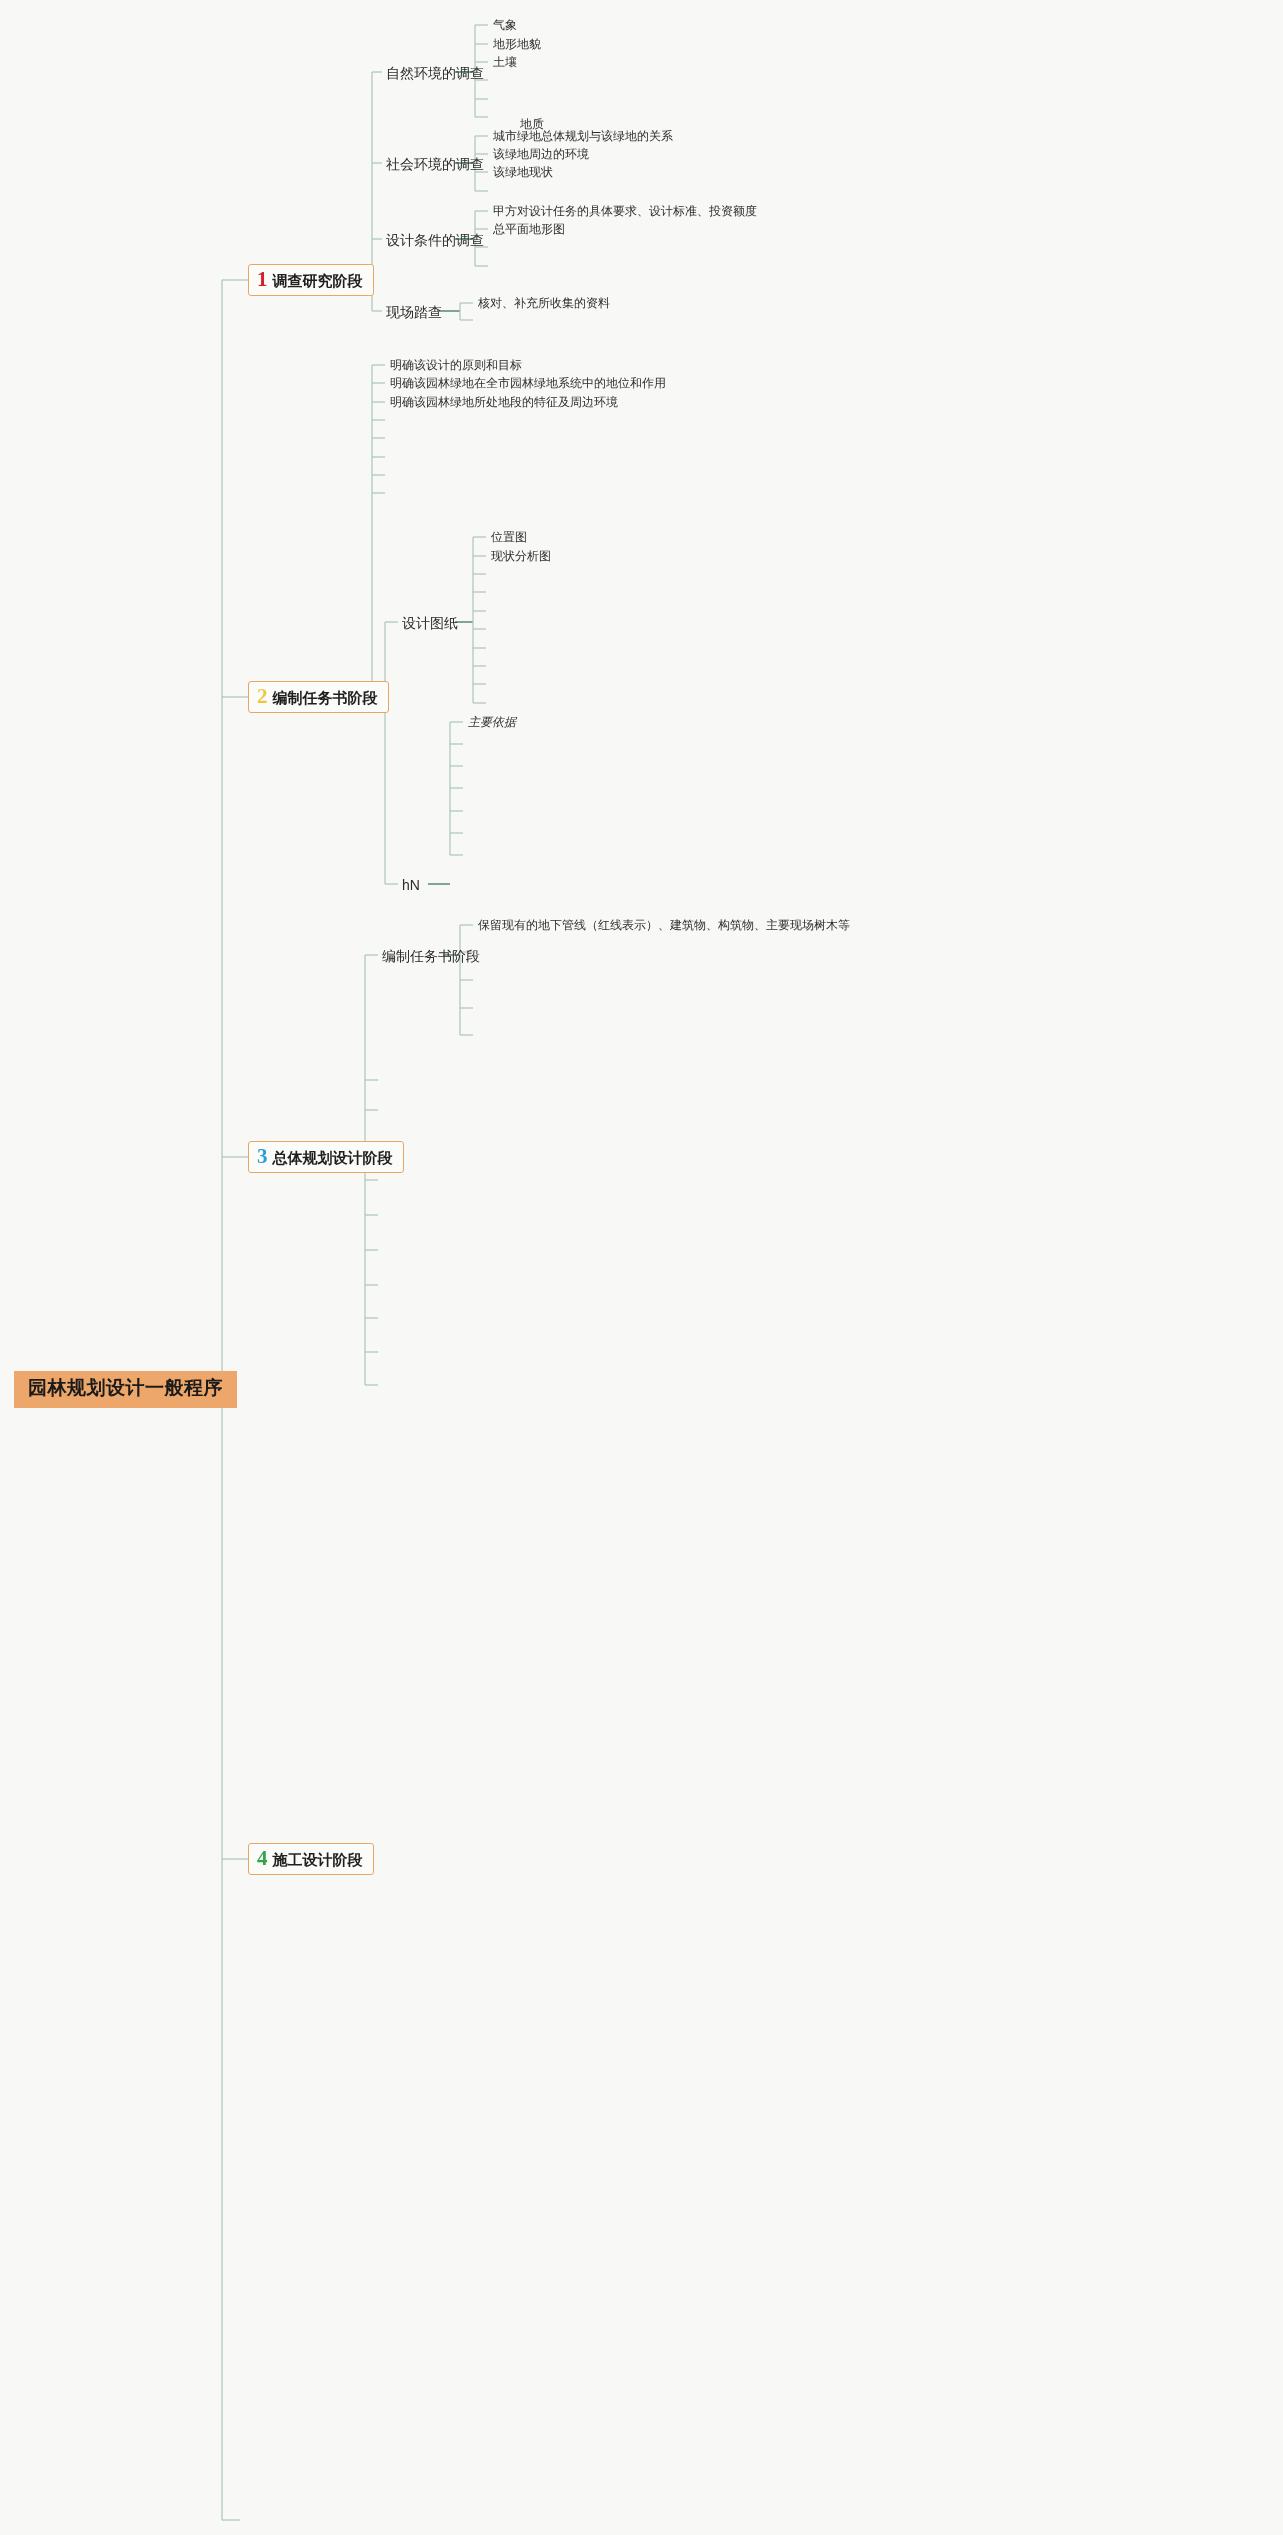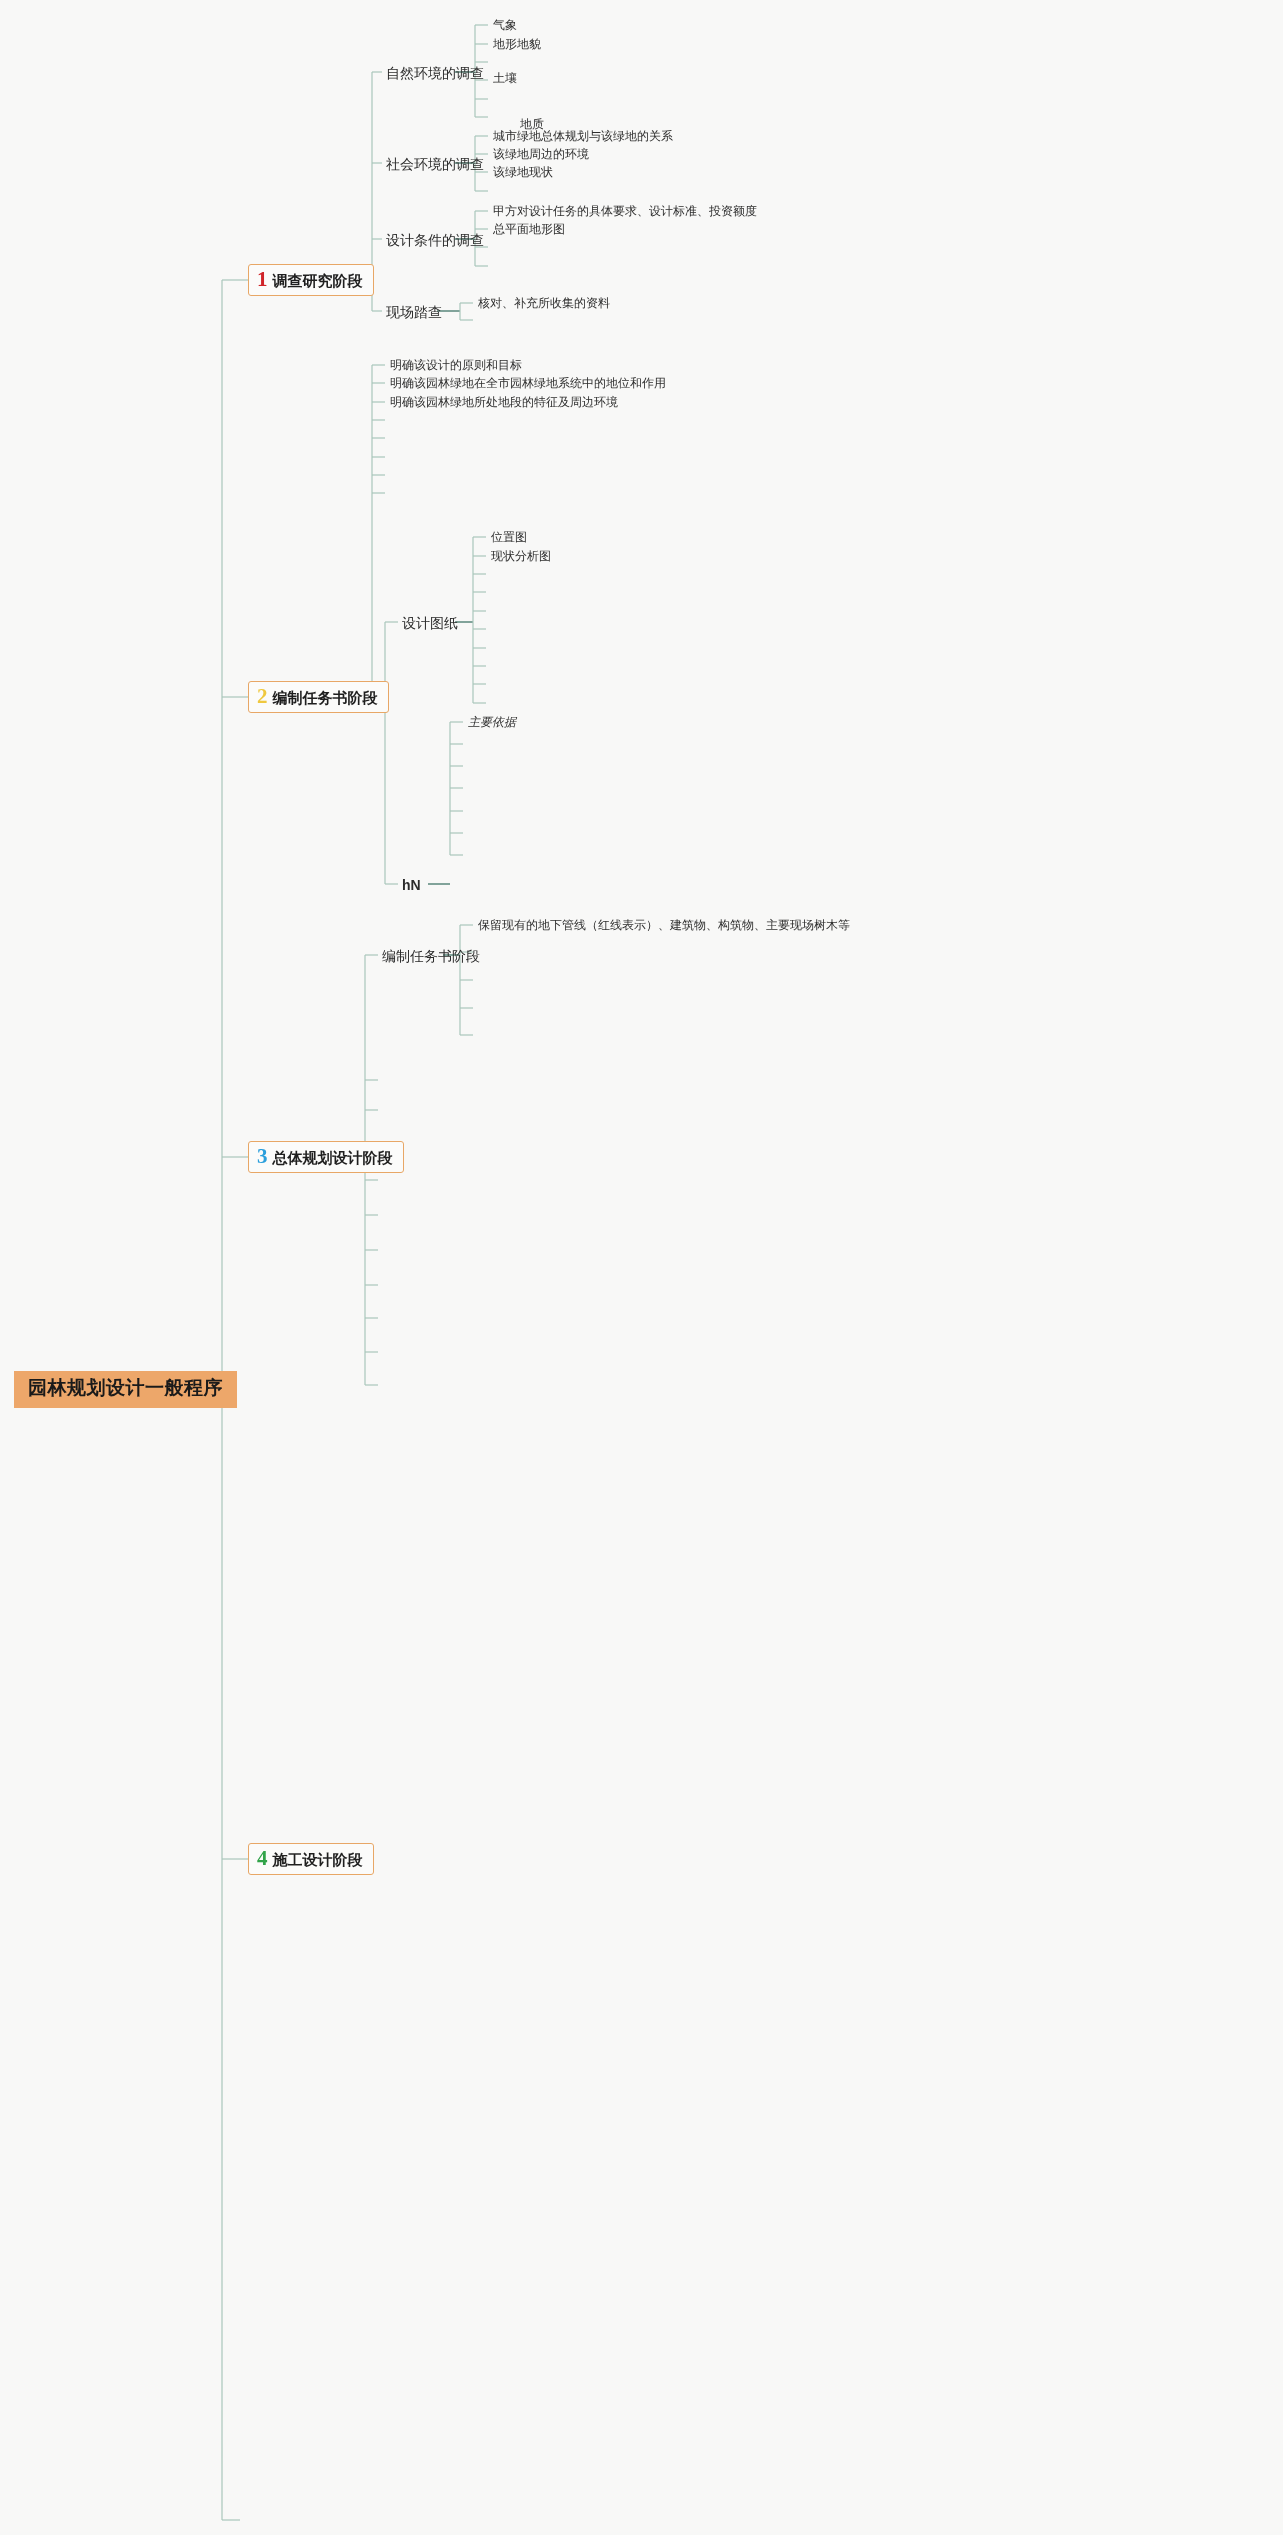--- a/index.html
+++ b/index.html
@@ -204,21 +204,21 @@
     <span>调查研究阶段</span>
   </div>
 
   <div class="sub-node" style="left:386px; top:65px;">
     <span>自然环境的调查</span>
   </div>
   <div class="leaf-node" style="left:493px; top:18px;">
     <span>气象</span></div>
   <div class="leaf-node" style="left:493px; top:37px;">
     <span>地形地貌</span></div>
-  <div class="leaf-node" style="left:493px; top:55px;margin-top:16px;">
+  <div class="leaf-node" style="left:493px; top:55px;">
     <span>土壤</span></div>
   <div class="leaf-node" style="left:520px; top:73px;margin-top:44px;">
     <span>地质</span></div>
 
   <div class="sub-node" style="left:386px; top:156px;">
     <span>社会环境的调查</span>
   </div>
   <div class="leaf-node" style="left:493px; top:129px;">
     <span>城市绿地总体规划与该绿地的关系</span></div>
   <div class="leaf-node" style="left:493px; top:147px;">
@@ -257,21 +257,21 @@
   </div>
 
   <div class="sub-node" style="left:402px; top:615px;">
     <span>设计图纸</span>
   </div>
   <div class="leaf-node" style="left:491px; top:530px;">
     <span>位置图</span></div>
   <div class="leaf-node" style="left:491px; top:549px;">
     <span>现状分析图</span></div>
 
-  <div class="sub-node" style="left:402px; top:877px;font-weight:bold;">
+  <div class="sub-node" style="left:402px; top:877px;">
     <span>hN</span>
   </div>
   <div class="leaf-node" style="left:468px; top:715px;font-style:italic;">
     <span>主要依据</span></div>
 
   <div class="branch-node" style="left:248px; top:1843px;">
     <span class="branch-num" style="color: rgb(49, 163, 73);">4</span>
     <span>施工设计阶段</span>
   </div>
 

